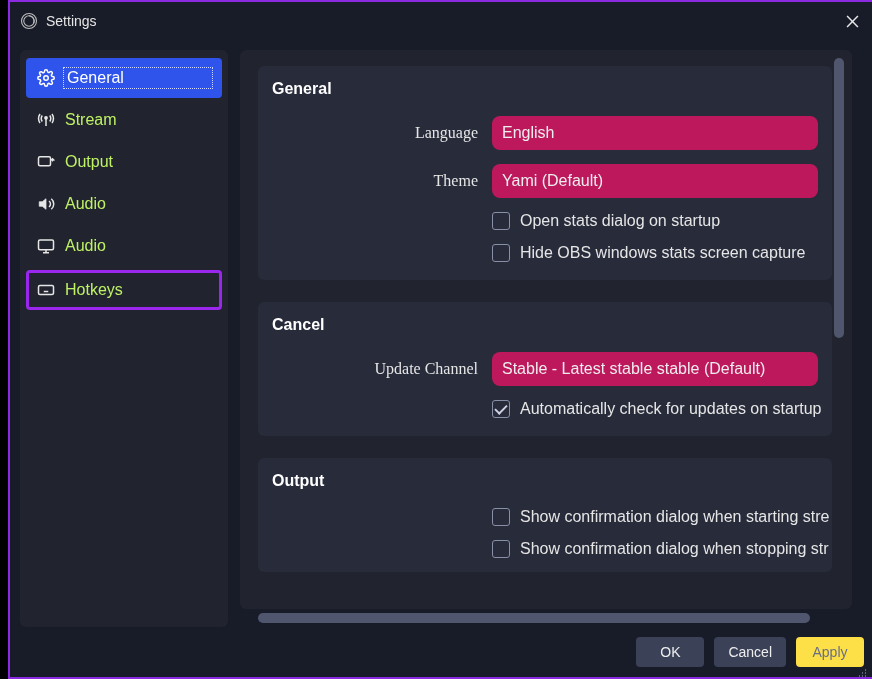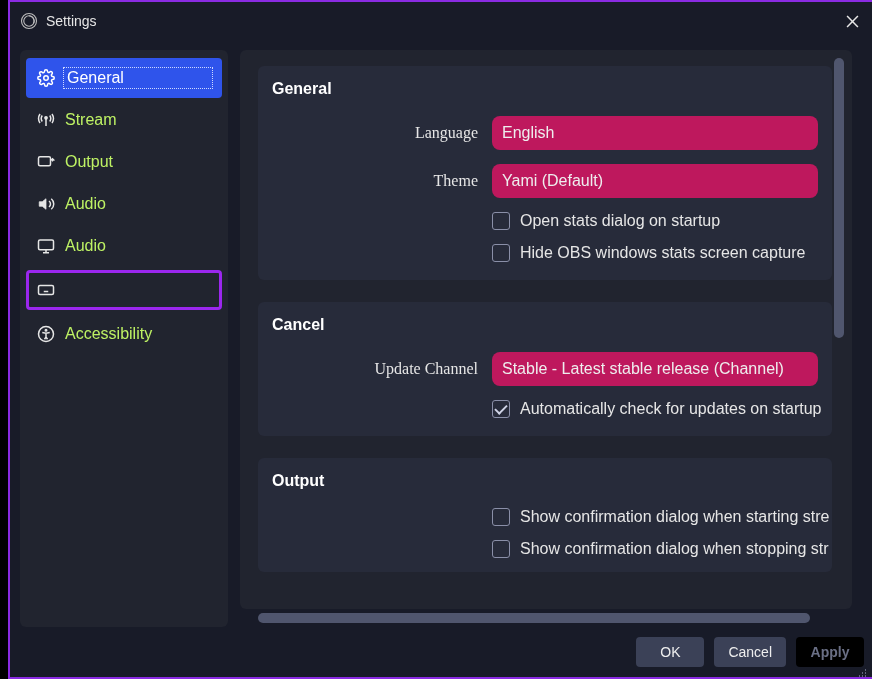--- a/index.html
+++ b/index.html
@@ -117,21 +117,21 @@
     gap: 10px; padding: 0 14px 0 0;
   }
   .btn {
     min-width: 68px; height: 30px;
     background: #3b4157; color:#eee;
     border-radius: 4px;
     display:flex;align-items:center;justify-content:center;
     font-size: 14px; padding: 0 14px;
     cursor: pointer;
   }
-  .btn.disabled { background: #000000; color:#6a6f85; cursor: default; font-weight: bold; }
+  .btn.disabled { background: #fde047; color:#6a6f85; cursor: default; }
 
   .resize-grip {
     position: absolute; right: 3px; bottom: 3px;
     width: 12px; height: 12px;
     color: #7a7f97;
     pointer-events: none;
   }
 
   .content-outer { flex:1; display:flex; flex-direction:column; min-height:0; min-width:0;}
 </style>
@@ -211,32 +211,23 @@
         <span class="label">Audio</span>
       </div>
 
       <div class="nav-item highlight">
         <span class="nav-icon">
           <svg width="18" height="18" viewBox="0 0 24 24" fill="none" stroke="#e6e6e6" stroke-width="2">
               <rect x="2" y="6" width="20" height="12" rx="2"></rect>
               <path d="M6 10h0M10 10h0M14 10h0M18 10h0M6 14h0M18 14h0M9 14h6"></path>
             </svg>
         </span>
-      </div>
-
-      <div class="nav-item">
-        <span class="nav-icon">
-          <svg width="18" height="18" viewBox="0 0 24 24" fill="none" stroke="#e6e6e6" stroke-width="2">
-              <circle cx="12" cy="12" r="10"></circle>
-              <circle cx="12" cy="7" r="1" fill="#e6e6e6"></circle>
-              <path d="M7 10l5 1 5-1M12 11v5M10 19l2-3 2 3"></path>
-            </svg>
-        </span>
-        <span class="label">Accessibility</span>
-      </div>
+        <span class="label">Hotkeys</span>
+      </div>
+
 
     </div>
 
     <div class="content-outer">
       <div class="content">
         <div class="scroll-region">
 
           <div class="panel">
             <h3>General</h3>
             <div class="row">
@@ -259,21 +250,21 @@
               <span class="checkbox"></span>
               <span>Hide OBS windows stats screen capture</span>
             </div>
           </div>
 
           <div class="panel">
             <h3>Cancel</h3>
             <div class="row">
               <div class="row-label">Update Channel</div>
               <div class="select">
-                  <span>Stable - Latest stable release (Channel)</span>
+                  <span>Stable - Latest stable stable (Default)</span>
                 </div>
             </div>
             <div class="check-row" style="margin-bottom:0;">
               <span class="checkbox checked"></span>
               <span>Automatically check for updates on startup</span>
             </div>
           </div>
 
           <div class="panel" style="padding-bottom:0;">
             <h3>Output</h3>

